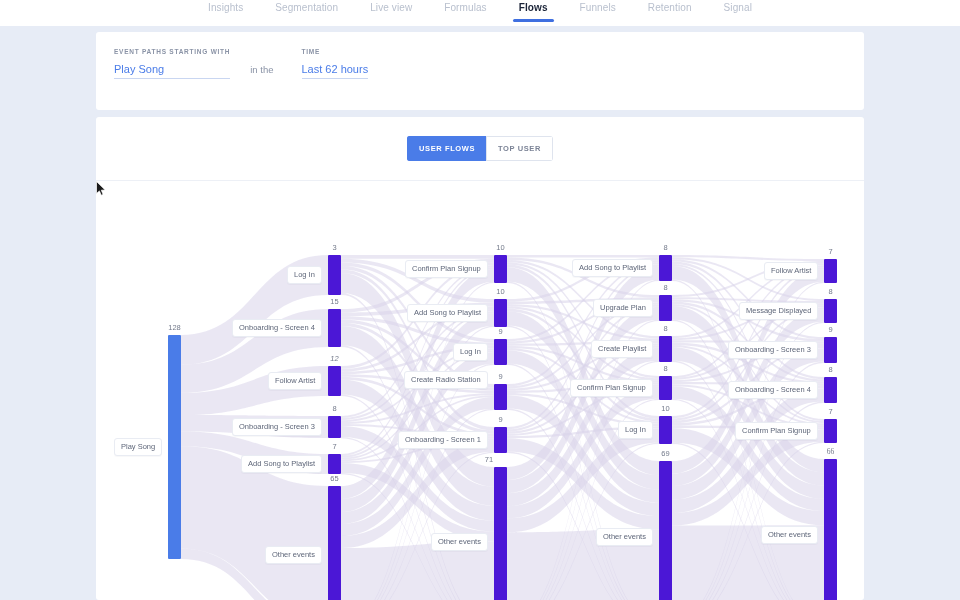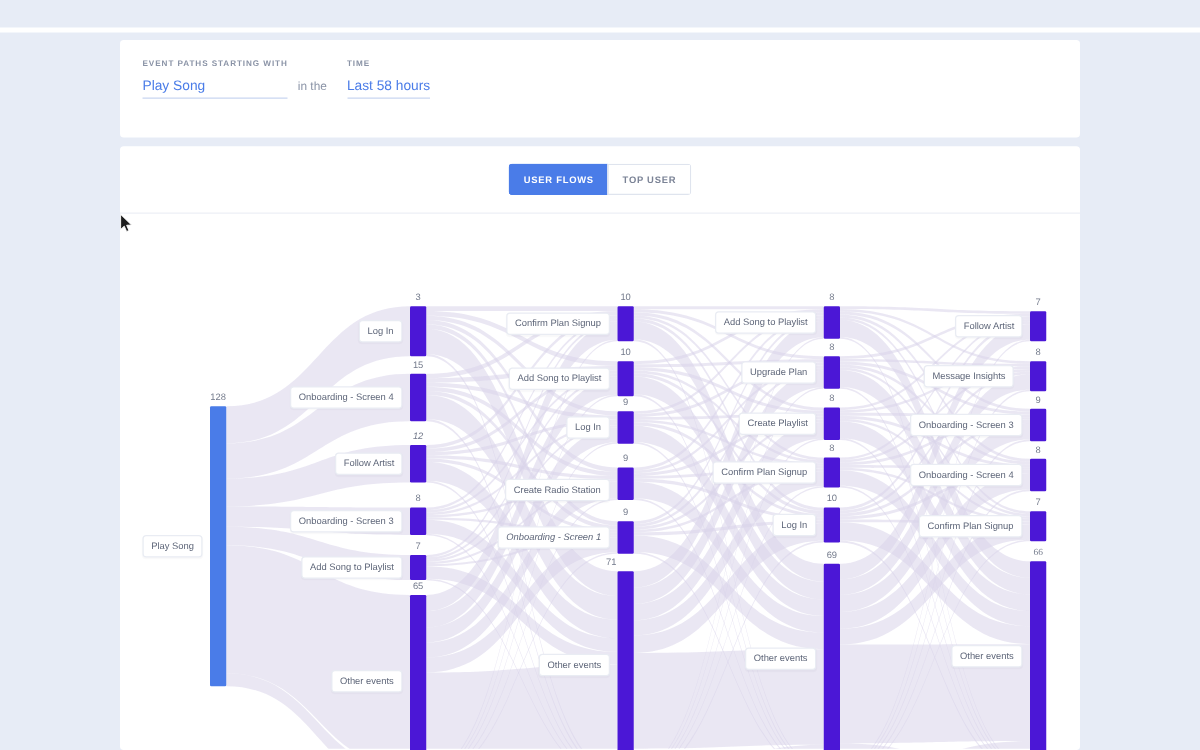--- a/index.html
+++ b/index.html
@@ -41,32 +41,32 @@
   .fgroup { display: flex; flex-direction: column; }
   .flabel {
     font-size: 6.5px; letter-spacing: .75px; color: #8a93a6;
     text-transform: uppercase; margin-bottom: 8px; font-weight: bold;
   }
   .fvalue {
     font-size: 11px; color: #4a7ce8; padding-bottom: 3px;
     border-bottom: 1px solid #c9d6f1; display: inline-block;
   }
   .fconn {
-    font-size: 9.5px; color: #8a93a6; margin: 0 8px; align-self: flex-end;
+    font-size: 9.5px; color: #8a93a6; margin: 0 20px; align-self: flex-end;
     padding-bottom: 4px;
   }
   .fgroup.time { margin-left: 8px; }
 
   
   .chart-card {
     position: absolute; left: 96px; top: 117px; width: 768px; height: 483px;
     background: #fff; border-radius: 3px; overflow: hidden;
   }
   .tabbar {
-    height: 54px; display: flex; align-items: center; justify-content: center;
+    height: 64px; display: flex; align-items: center; justify-content: center;
     border-bottom: 1px solid #edf0f6;
   }
   .seg { display: flex; border-radius: 3px; overflow: hidden; }
   .seg .segbtn {
     font-size: 7.5px; font-weight: bold; letter-spacing: .6px;
     padding: 7px 11px; border: 1px solid #dfe4ee; color: #7b8396;
     background: #fff; white-space: nowrap;
   }
   .seg .segbtn.active {
     background: #4a7ce8; border-color: #4a7ce8; color: #fff;
@@ -93,32 +93,42 @@
   }
 
   
   .cursor { position: absolute; left: 164px; top: 252px; width: 11px; height: 15px; }
 </style>
 </head>
 <body>
 
 <div id="app">
 
+  <div class="topnav">
+    <div class="nav-item">Insights</div>
+    <div class="nav-item">Segmentation</div>
+    <div class="nav-item">Live view</div>
+    <div class="nav-item">Formulas</div>
+    <div class="nav-item active">Flows</div>
+    <div class="nav-item">Funnels</div>
+    <div class="nav-item">Retention</div>
+    <div class="nav-item">Signal</div>
+  </div>
   <div class="nav-underline-strip"></div>
 
   <div class="filter-card">
     <div class="filter-inner">
       <div class="fgroup">
         <div class="flabel">EVENT PATHS STARTING WITH</div>
         <div class="fvalue">Play Song</div>
       </div>
       <div class="fconn">in the</div>
       <div class="fgroup time">
         <div class="flabel">TIME</div>
-        <div class="fvalue">Last 58 hours</div>
+        <div class="fvalue">Last 62 hours</div>
       </div>
     </div>
   </div>
 
   <div class="chart-card">
     <div class="tabbar">
       <div class="seg">
         <div class="segbtn active">USER FLOWS</div>
         <div class="segbtn">TOP USER</div>
       </div>
@@ -459,24 +469,24 @@
           <div class="barval" style="left: 387.5px; top: 62px;">10</div>
           <div class="nodelabel" style="visibility: visible; left: 309px; top: 79px;">Confirm Plan Signup</div>
           <div class="bar node" title="Add Song to Playlist 10" style="left: 398px; top: 118px; width: 13px; height: 28px;"></div>
           <div class="barval" style="left: 387.5px; top: 106px;">10</div>
           <div class="nodelabel" style="visibility: visible; left: 311px; top: 123px;">Add Song to Playlist</div>
           <div class="bar node" title="Log In 9" style="left: 398px; top: 158px; width: 13px; height: 26px;"></div>
           <div class="barval" style="left: 387.5px; top: 146px;">9</div>
           <div class="nodelabel" style="visibility: visible; left: 357px; top: 162px;">Log In</div>
           <div class="bar node" title="Create Radio Station 9" style="left: 398px; top: 203px; width: 13px; height: 26px;"></div>
           <div class="barval" style="left: 387.5px; top: 191px;">9</div>
-          <div class="nodelabel" style="visibility: visible; left: 308px; top: 212px;">Create Radio Station</div>
+          <div class="nodelabel" style="visibility: visible; left: 308px; top: 190px;">Create Radio Station</div>
           <div class="bar node" title="Onboarding - Screen 1 9" style="left: 398px; top: 246px; width: 13px; height: 26px;"></div>
           <div class="barval" style="left: 387.5px; top: 234px;">9</div>
-          <div class="nodelabel" style="visibility: visible; left: 302px; top: 250px; font-style: italic;">Onboarding - Screen 1</div>
+          <div class="nodelabel" style="visibility: visible; left: 302px; top: 250px;">Onboarding - Screen 1</div>
           <div class="bar node" title="Other events 71" style="left: 398px; top: 286px; width: 13px; height: 150px;"></div>
           <div class="barval" style="left: 376px; top: 274px;">71</div>
           <div class="nodelabel" style="visibility: visible; left: 335px; top: 352px;">Other events</div>
           <div class="bar node" title="Add Song to Playlist 8" style="left: 563px; top: 74px; width: 13px; height: 26px;"></div>
           <div class="barval" style="left: 552.5px; top: 62px;">8</div>
           <div class="nodelabel" style="visibility: visible; left: 476px; top: 78px;">Add Song to Playlist</div>
           <div class="bar node" title="Upgrade Plan 8" style="left: 563px; top: 114px; width: 13px; height: 26px;"></div>
           <div class="barval" style="left: 552.5px; top: 102px;">8</div>
           <div class="nodelabel" style="visibility: visible; left: 497px; top: 118px;">Upgrade Plan</div>
           <div class="bar node" title="Create Playlist 8" style="left: 563px; top: 155px; width: 13px; height: 26px;"></div>
@@ -489,21 +499,21 @@
           <div class="barval" style="left: 552.5px; top: 223px;">10</div>
           <div class="nodelabel" style="visibility: visible; left: 522px; top: 240px;">Log In</div>
           <div class="bar node" title="Other events 69" style="left: 563px; top: 280px; width: 13px; height: 152px;"></div>
           <div class="barval" style="left: 552.5px; top: 268px;">69</div>
           <div class="nodelabel" style="visibility: visible; left: 500px; top: 347px;">Other events</div>
           <div class="bar node" title="Follow Artist 7" style="left: 728px; top: 78px; width: 13px; height: 24px;"></div>
           <div class="barval" style="left: 717.5px; top: 66px;">7</div>
           <div class="nodelabel" style="visibility: visible; left: 668px; top: 81px;">Follow Artist</div>
           <div class="bar node" title="Message Displayed 8" style="left: 728px; top: 118px; width: 13px; height: 24px;"></div>
           <div class="barval" style="left: 717.5px; top: 106px;">8</div>
-          <div class="nodelabel" style="visibility: visible; left: 643px; top: 121px;">Message Insights</div>
+          <div class="nodelabel" style="visibility: visible; left: 643px; top: 121px;">Message Displayed</div>
           <div class="bar node" title="Onboarding - Screen 3 9" style="left: 728px; top: 156px; width: 13px; height: 26px;"></div>
           <div class="barval" style="left: 717.5px; top: 144px;">9</div>
           <div class="nodelabel" style="visibility: visible; left: 632px; top: 160px;">Onboarding - Screen 3</div>
           <div class="bar node" title="Onboarding - Screen 4 8" style="left: 728px; top: 196px; width: 13px; height: 26px;"></div>
           <div class="barval" style="left: 717.5px; top: 184px;">8</div>
           <div class="nodelabel" style="visibility: visible; left: 632px; top: 200px;">Onboarding - Screen 4</div>
           <div class="bar node" title="Confirm Plan Signup 7" style="left: 728px; top: 238px; width: 13px; height: 24px;"></div>
           <div class="barval" style="left: 717.5px; top: 226px;">7</div>
           <div class="nodelabel" style="visibility: visible; left: 639px; top: 241px;">Confirm Plan Signup</div>
           <div class="bar node" title="Other events 66" style="left: 728px; top: 278px; width: 13px; height: 152px;"></div>

